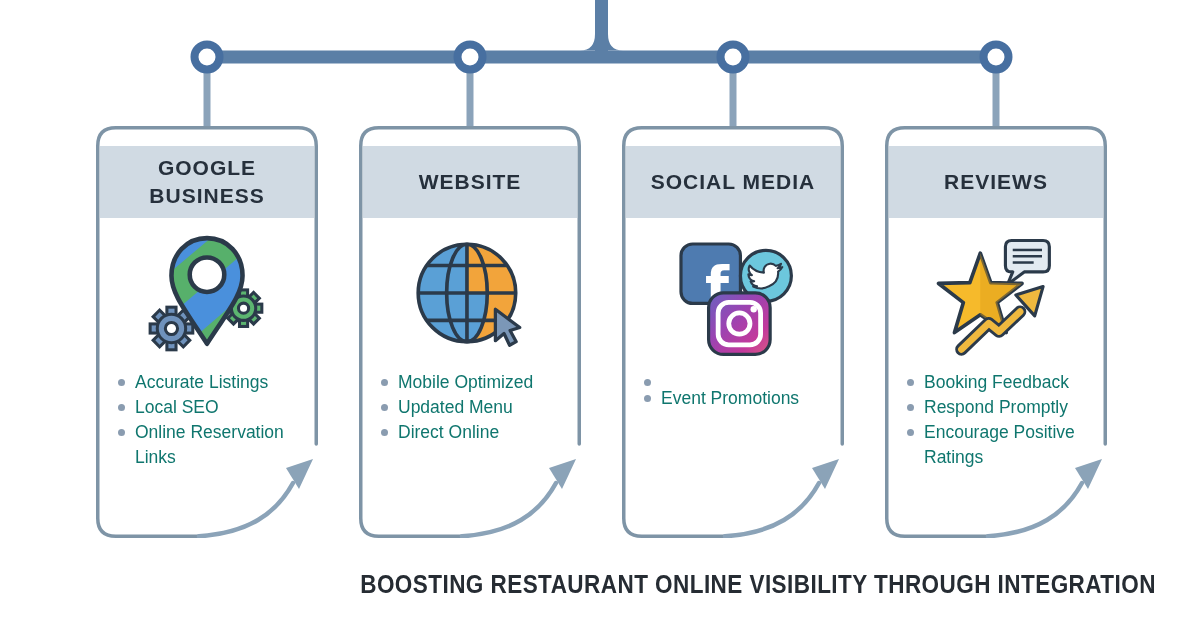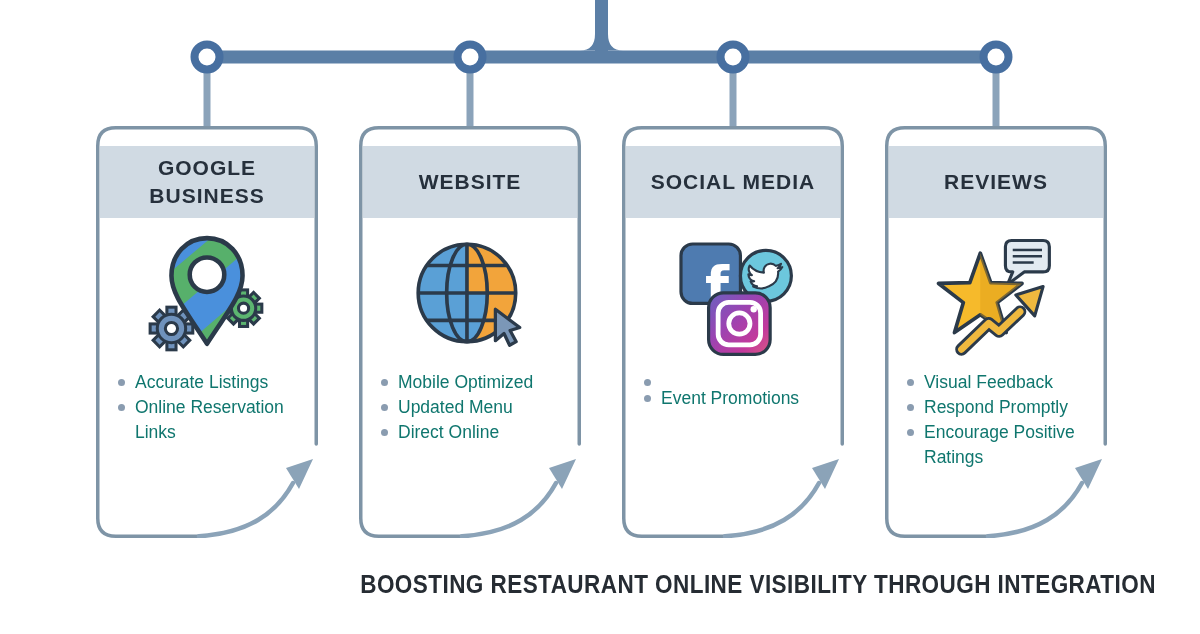--- a/index.html
+++ b/index.html
@@ -105,20 +105,24 @@
         <path d="M36,120 L108,58 L124,78 L52,140 Z"></path>
       </g>
       <path d="M65,8 C45,8 30,24 30,45 C30,62 42,77 65,112 C88,77 100,62 100,45 C100,24 85,8 65,8 Z" fill="none" stroke="#2b3a4a" stroke-width="4.5" stroke-linejoin="round"></path>
       <circle cx="65" cy="44" r="17" fill="#ffffff" stroke="#2b3a4a" stroke-width="4.5"></circle>
     </svg>
   </div>
   <ul class="card-list">
     <li>
         <span class="dot"></span>
         <span>Accurate Listings</span>
+      </li>
+    <li>
+        <span class="dot"></span>
+        <span>Local SEO</span>
       </li>
     <li>
         <span class="dot"></span>
         <span>Online Reservation Links</span>
       </li>
   </ul>
 </div>
 
 <div class="card" style="left:359px">
   <svg class="card-frame" viewBox="0 0 222 412">
@@ -244,21 +248,21 @@
       <g>
         <path d="M32,116 L58,91 L68,99 L88,80" fill="none" stroke="#2b3a4a" stroke-width="12" stroke-linejoin="round" stroke-linecap="round"></path>
         <path d="M32,116 L58,91 L68,99 L88,80" fill="none" stroke="#efb93f" stroke-width="6.5" stroke-linejoin="round" stroke-linecap="round"></path>
         <polygon points="84,64 110,56 102,84" fill="#efb93f" stroke="#2b3a4a" stroke-width="3" stroke-linejoin="round"></polygon>
       </g>
     </svg>
   </div>
   <ul class="card-list">
     <li>
         <span class="dot"></span>
-        <span>Visual Feedback</span>
+        <span>Booking Feedback</span>
       </li>
     <li>
         <span class="dot"></span>
         <span>Respond Promptly</span>
       </li>
     <li>
         <span class="dot"></span>
         <span>Encourage Positive Ratings</span>
       </li>
   </ul>

